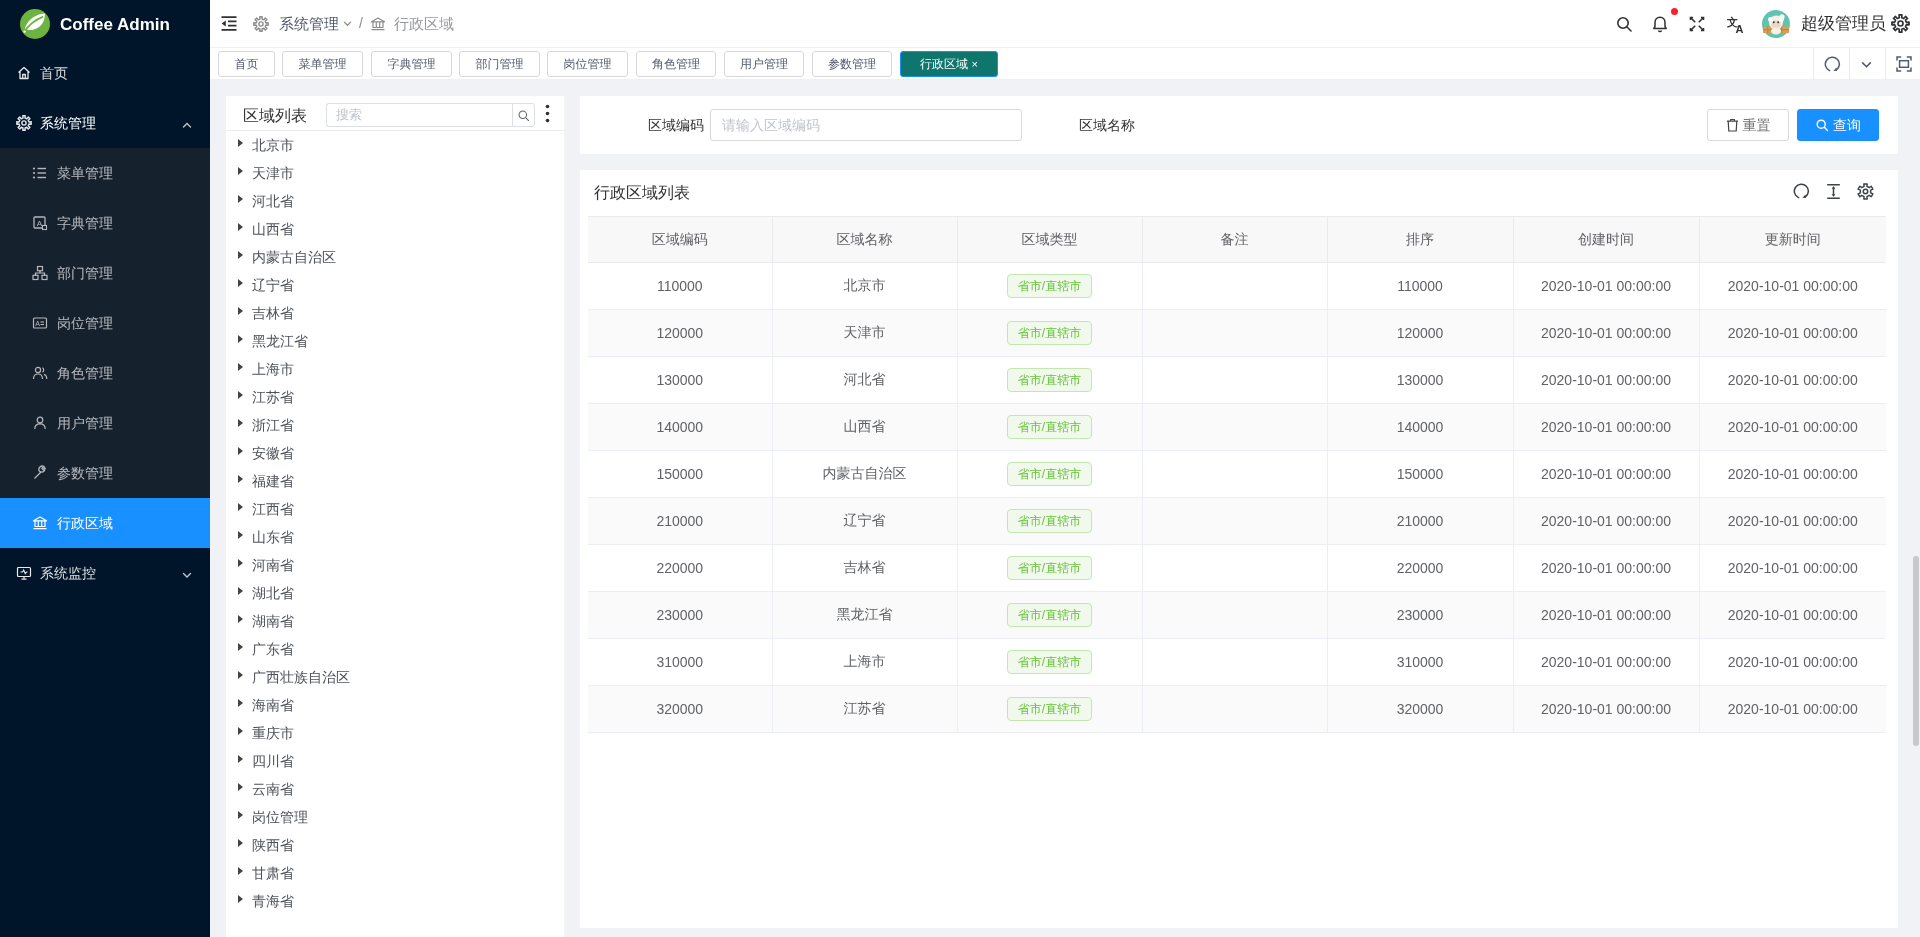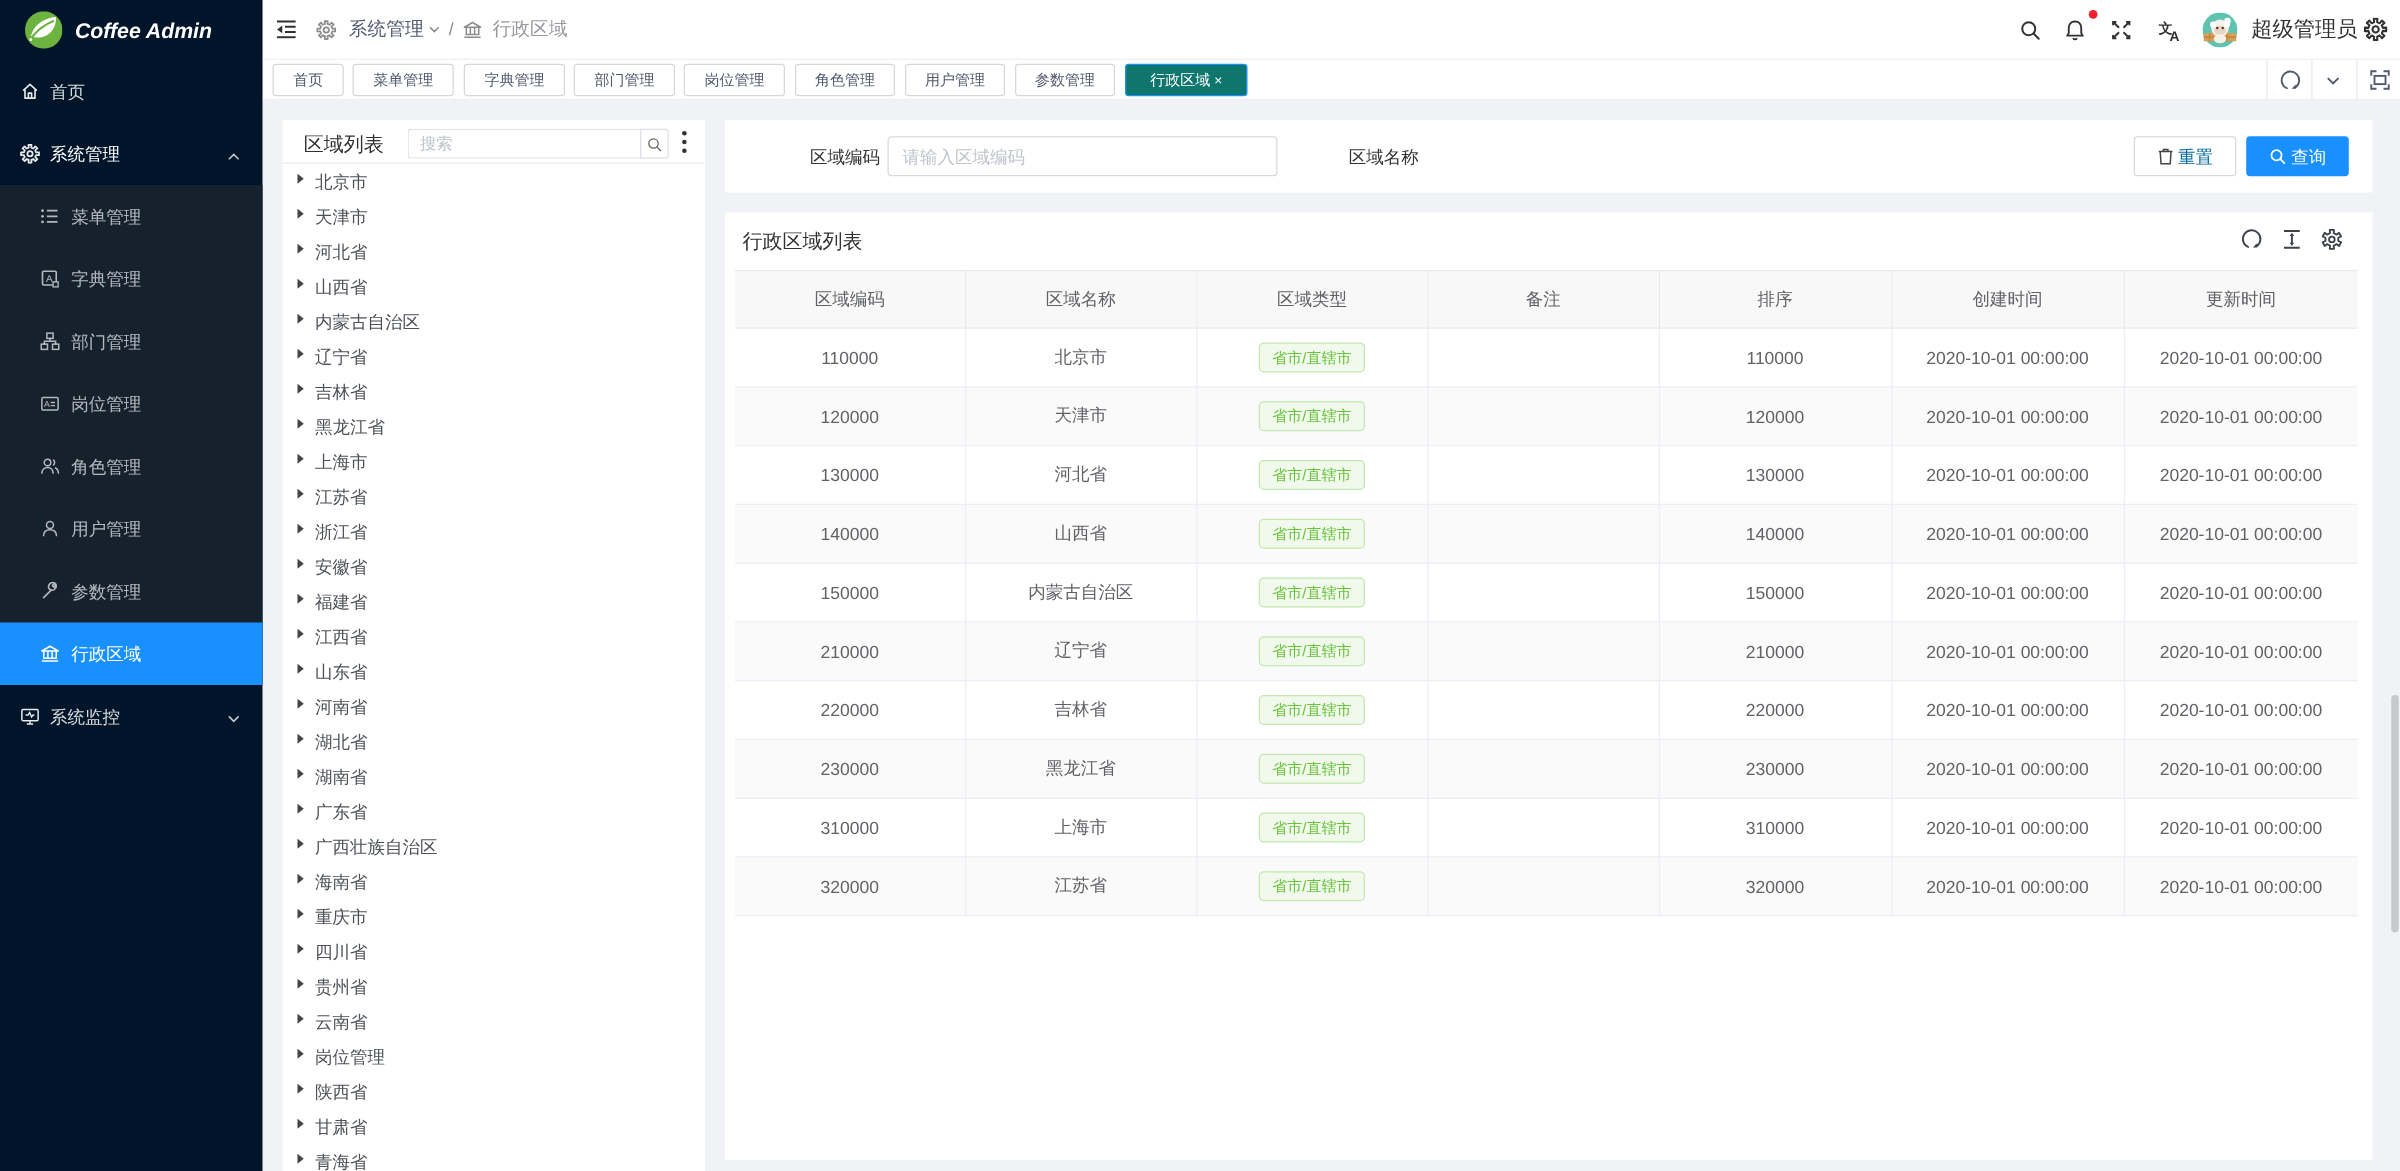--- a/index.html
+++ b/index.html
@@ -1,20 +1,20 @@
 <!DOCTYPE html>
 <html><head><meta charset="utf-8"><title>Coffee Admin</title>
 <style>
 *{margin:0;padding:0;box-sizing:border-box;}
 html,body{width:1920px;height:937px;overflow:hidden;}
 body{font-family:"Liberation Sans",sans-serif;background:#f0f2f5;position:relative;font-size:14px;color:#606266;}
 .abs{position:absolute;}
 
 #sidebar{position:absolute;left:0;top:0;width:210px;height:937px;background:#001529;z-index:5;}
-#sidebar .logo{position:absolute;left:0;top:0;width:210px;height:60px;font-style:italic;}
+#sidebar .logo{position:absolute;left:0;top:0;width:210px;height:60px;}
 #sidebar .logo svg{position:absolute;left:20px;top:9px;}
 #sidebar .logo .t{position:absolute;left:60px;top:0;height:50px;line-height:50px;color:#fff;font-size:17px;font-weight:bold;white-space:nowrap;}
 .mitem{position:absolute;left:0;width:210px;height:50px;line-height:50px;color:rgba(255,255,255,.85);font-size:14px;white-space:nowrap;}
 .mitem .ic{position:absolute;left:16px;top:17px;}
 .mitem .tx{position:absolute;left:40px;}
 .sub{background:#16212e;}
 .sub .ic{left:32px;}
 .sub .tx{left:57px;color:rgba(255,255,255,.68);}
 .mitem.active{background:#1890ff;}
 .mitem.active .tx{left:57px;}
@@ -37,21 +37,21 @@
 #tree .hd .sbtn{position:absolute;left:286px;top:7px;width:23px;height:24px;border:1px solid #dcdfe6;border-radius:0 3px 3px 0;}
 #tree .items{position:absolute;left:0;top:35px;width:338px;}
 .titem{height:28px;line-height:28px;position:relative;font-size:14px;color:#4d5157;}
 .titem .car{position:absolute;left:12px;top:8px;width:0;height:0;border-left:5px solid #444;border-top:4px solid transparent;border-bottom:4px solid transparent;}
 .titem .tx{position:absolute;left:26px;}
 
 #scard{left:370px;top:16px;width:1318px;height:58px;}
 #scard .lab{position:absolute;top:0;height:58px;line-height:58px;font-size:14px;color:#333;}
 #scard .inp{position:absolute;top:13px;height:32px;border:1px solid #d9d9d9;border-radius:3px;line-height:30px;padding-left:11px;color:#c0c4cc;font-size:14px;background:#fff;}
 .btn{position:absolute;top:13px;height:32px;border-radius:3px;font-size:14px;line-height:30px;text-align:center;}
-#btnreset{left:1127px;width:82px;border:1px solid #d9d9d9;color:#0369a1;background:#fff;}
+#btnreset{left:1127px;width:82px;border:1px solid #d9d9d9;color:#737373;background:#fff;}
 #btnquery{left:1217px;width:82px;border:1px solid #1890ff;color:#fff;background:#1890ff;}
 
 #tcard{left:370px;top:90px;width:1318px;height:758px;}
 #tcard .title{position:absolute;left:14px;top:13px;font-size:16px;color:#303133;}
 #tcard .hicons{position:absolute;right:24px;top:13px;}
 table.grid{position:absolute;left:8px;top:46px;width:1298px;border-collapse:collapse;table-layout:fixed;}
 table.grid th{height:46px;background:#f8f8f9;font-weight:400;color:#606266;font-size:14px;border-right:1px solid #e8eaec;border-bottom:1px solid #e8eaec;border-top:1px solid #e8eaec;text-align:center;}
 table.grid td{height:47px;color:#606266;font-size:14px;border-right:1px solid #ebeef5;border-bottom:1px solid #ebeef5;text-align:center;}
 table.grid th:last-child,table.grid td:last-child{border-right:none;}
 table.grid tr.even td{background:#fafafa;}
@@ -414,24 +414,20 @@
           <span class="car"></span>
           <span class="tx">海南省</span>
         </div>
 <div class="titem">
           <span class="car"></span>
           <span class="tx">重庆市</span>
         </div>
 <div class="titem">
           <span class="car"></span>
           <span class="tx">四川省</span>
-        </div>
-<div class="titem">
-          <span class="car"></span>
-          <span class="tx">贵州省</span>
         </div>
 <div class="titem">
           <span class="car"></span>
           <span class="tx">云南省</span>
         </div>
 <div class="titem">
           <span class="car"></span>
           <span class="tx">岗位管理</span>
         </div>
 <div class="titem">

